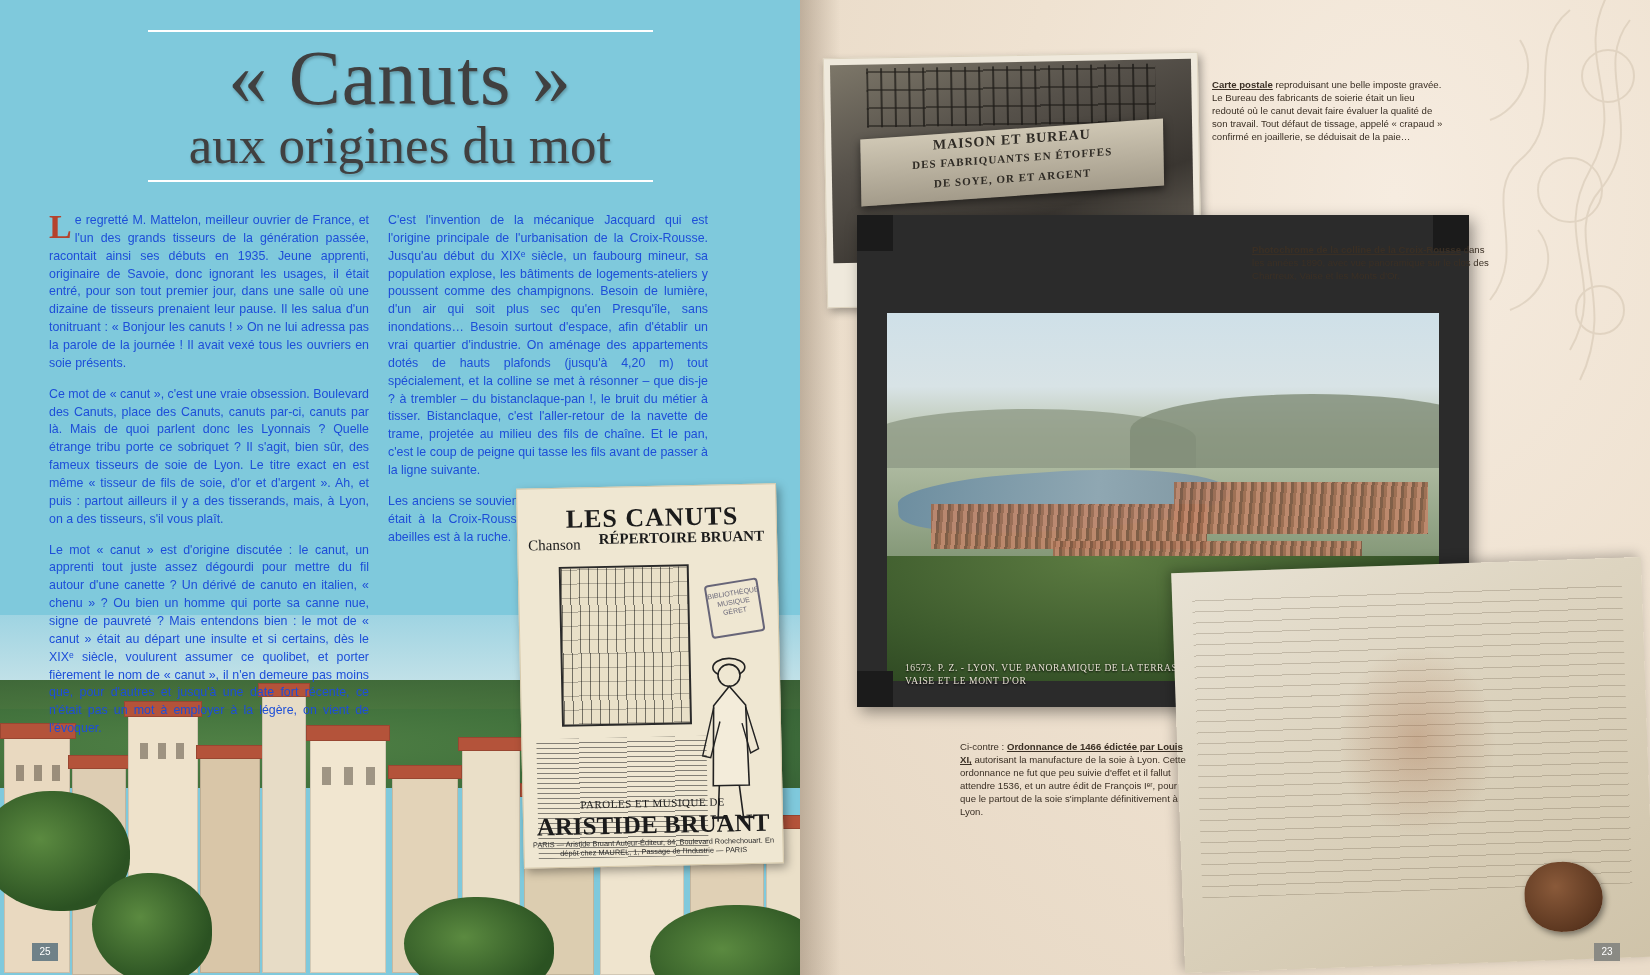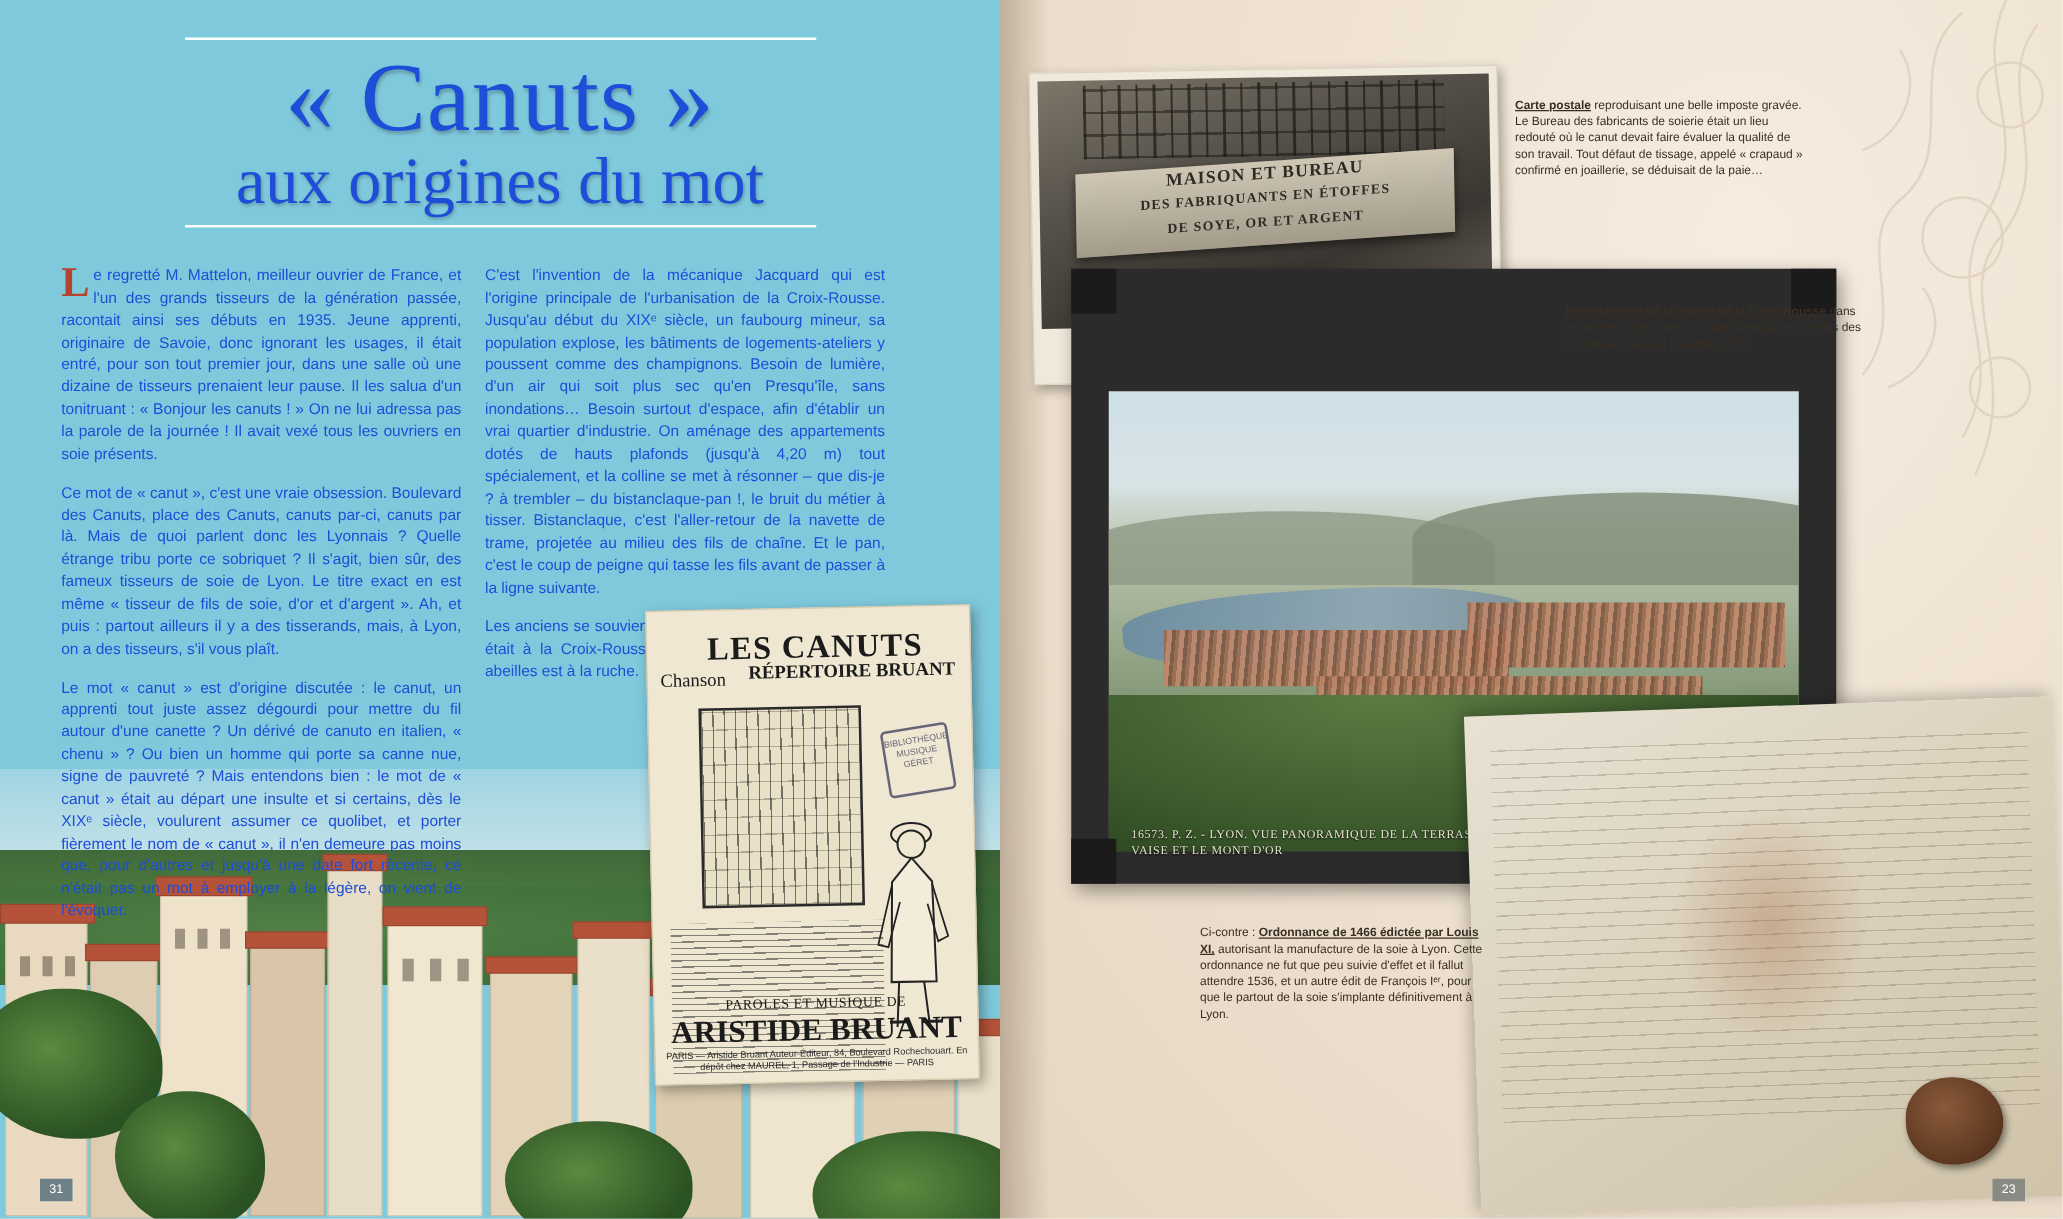--- a/index.html
+++ b/index.html
@@ -54,21 +54,21 @@
     border-radius: 48% 52% 45% 55%;
   }
   .window {
     position:absolute; background: rgba(60,50,40,.45);
   }
 
   
   #title-block {
     position: absolute; left: 120px; top: 30px; width: 560px;
     text-align: center;
-    color: #1d4ed8;
+    color: #404040;
   }
   #title-rule-top, #title-rule-bottom {
     height: 2px; background: #ffffff; margin: 0 auto;
   }
   #title-rule-top { width: 505px; margin-bottom: 8px; }
   #title-rule-bottom { width: 505px; margin-top: 6px; }
   #title-main {
     font-family: "Liberation Serif", serif;
     font-size: 78px; line-height: 0.98; font-weight: normal;
     letter-spacing: 1px;
@@ -395,21 +395,21 @@
           <path d="M24 140 L22 176 M44 140 L48 176" stroke="#222" stroke-width="1.6" fill="none"></path>
           <path d="M16 172 L30 172 M42 172 L58 172" stroke="#222" stroke-width="2.4"></path>
         </svg>
       </div>
       <div id="sm-staves"></div>
       <div id="sm-bottom1">PAROLES ET MUSIQUE DE</div>
       <div id="sm-bottom2">ARISTIDE BRUANT</div>
       <div id="sm-bottom3">PARIS — Aristide Bruant Auteur-Éditeur, 84, Boulevard Rochechouart. En dépôt chez MAUREL, 1, Passage de l'Industrie — PARIS</div>
     </div>
 
-    <div class="folio" id="folio-left">31</div>
+    <div class="folio" id="folio-left">25</div>
   </div>
 
   <div id="right-page">
     <div id="gutter-shadow"></div>
 
     <svg id="right-flourish" viewBox="0 0 420 620">
       <g fill="none" stroke="#b6a58c" stroke-width="2">
         <path d="M340 10 C300 80 360 120 320 190 C280 260 340 300 300 370"></path>
         <path d="M360 40 C320 90 380 150 330 210 C290 255 350 320 310 400"></path>
         <path d="M300 30 C250 70 300 140 250 180 C210 215 260 270 220 320"></path>

